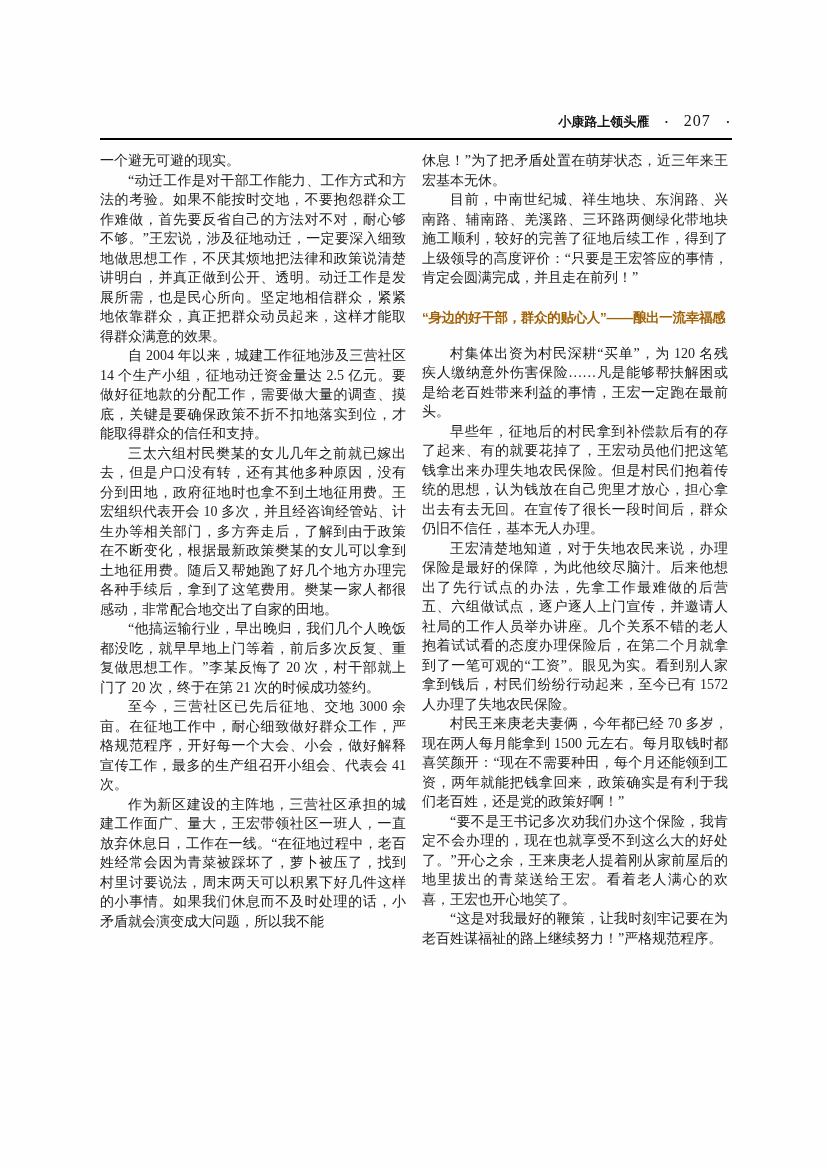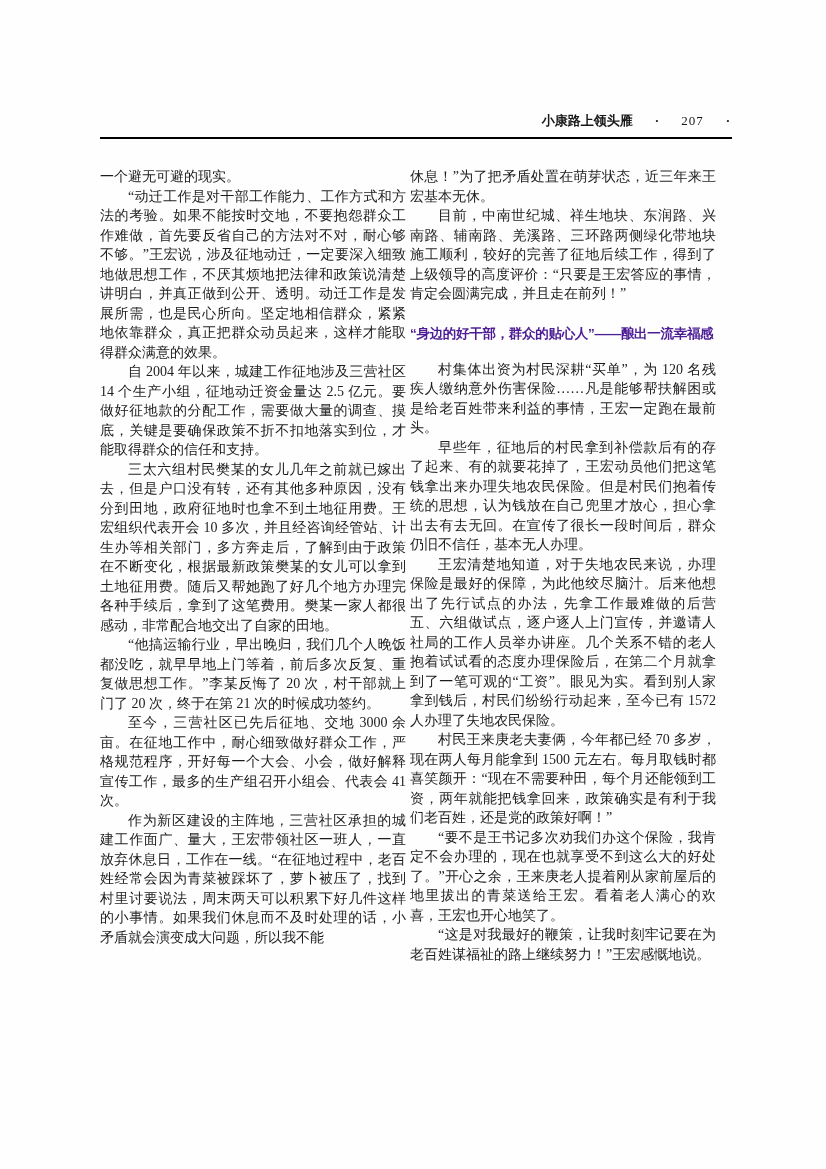--- a/index.html
+++ b/index.html
@@ -18,49 +18,49 @@
   .content {
     position: absolute;
     left: 100px;
     top: 112px;
     width: 632px;
   }
   .running-header {
     display: flex;
     justify-content: flex-end;
     align-items: baseline;
-    gap: 22px;
+    gap: 15px;
     font-family: "Liberation Sans", sans-serif;
     font-size: 13px;
     font-weight: bold;
     color: #171717;
     padding-bottom: 7px;
     padding-right: 2px;
   }
   .running-header .page-number {
     font-family: "Liberation Serif", serif;
     font-weight: normal;
-    font-size: 13px;
+    font-size: 16px;
     letter-spacing: 1px;
   }
   .running-header .dot {
     font-family: "Liberation Serif", serif;
     font-weight: bold;
     font-size: 13px;
   }
   .header-rule {
     height: 2px;
     background: #000;
     border: none;
     margin: 0;
   }
   .columns {
     display: flex;
-    gap: 4px;
-    margin-top: 28px;
+    gap: 16px;
+    margin-top: 11px;
   }
   .col {
     width: 306px;
     font-family: "Liberation Serif", serif;
     font-size: 14px;
     line-height: 19.5px;
     text-align: justify;
     color: #1c1c1c;
   }
   p.para {
@@ -70,21 +70,21 @@
   }
   p.para.flush {
     text-indent: 0;
   }
   h2.section-heading {
     font-family: "Liberation Sans", sans-serif;
     font-weight: bold;
     font-size: 13.5px;
     line-height: 18px;
     letter-spacing: -0.3px;
-    color: #4c1d95;
+    color: #a16207;
     margin: 21px 0 17px 0;
     text-align: left;
   }
 </style>
 </head>
 <body>
 
 <div class="page">
   <div class="content">
 
@@ -111,18 +111,18 @@
 
       <div class="col">
         <p class="para flush">休息！”为了把矛盾处置在萌芽状态，近三年来王宏基本无休。</p>
         <p class="para">目前，中南世纪城、祥生地块、东润路、兴南路、辅南路、羌溪路、三环路两侧绿化带地块施工顺利，较好的完善了征地后续工作，得到了上级领导的高度评价：“只要是王宏答应的事情，肯定会圆满完成，并且走在前列！”</p>
         <h2 class="section-heading">“身边的好干部，群众的贴心人”——酿出一流幸福感</h2>
         <p class="para">村集体出资为村民深耕“买单”，为 120 名残疾人缴纳意外伤害保险……凡是能够帮扶解困或是给老百姓带来利益的事情，王宏一定跑在最前头。</p>
         <p class="para">早些年，征地后的村民拿到补偿款后有的存了起来、有的就要花掉了，王宏动员他们把这笔钱拿出来办理失地农民保险。但是村民们抱着传统的思想，认为钱放在自己兜里才放心，担心拿出去有去无回。在宣传了很长一段时间后，群众仍旧不信任，基本无人办理。</p>
         <p class="para">王宏清楚地知道，对于失地农民来说，办理保险是最好的保障，为此他绞尽脑汁。后来他想出了先行试点的办法，先拿工作最难做的后营五、六组做试点，逐户逐人上门宣传，并邀请人社局的工作人员举办讲座。几个关系不错的老人抱着试试看的态度办理保险后，在第二个月就拿到了一笔可观的“工资”。眼见为实。看到别人家拿到钱后，村民们纷纷行动起来，至今已有 1572 人办理了失地农民保险。</p>
         <p class="para">村民王来庚老夫妻俩，今年都已经 70 多岁，现在两人每月能拿到 1500 元左右。每月取钱时都喜笑颜开：“现在不需要种田，每个月还能领到工资，两年就能把钱拿回来，政策确实是有利于我们老百姓，还是党的政策好啊！”</p>
         <p class="para">“要不是王书记多次劝我们办这个保险，我肯定不会办理的，现在也就享受不到这么大的好处了。”开心之余，王来庚老人提着刚从家前屋后的地里拔出的青菜送给王宏。看着老人满心的欢喜，王宏也开心地笑了。</p>
-        <p class="para">“这是对我最好的鞭策，让我时刻牢记要在为老百姓谋福祉的路上继续努力！”王宏感慨地说。</p>
+        <p class="para">“这是对我最好的鞭策，让我时刻牢记要在为老百姓谋福祉的路上继续努力！”严格规范程序。</p>
       </div>
 
     </div>
   </div>
 </div>
 
 </body></html>

